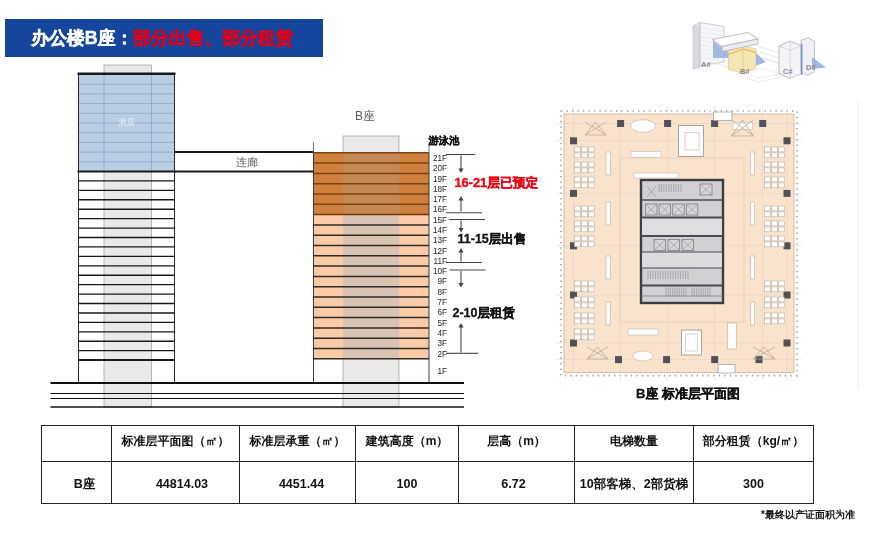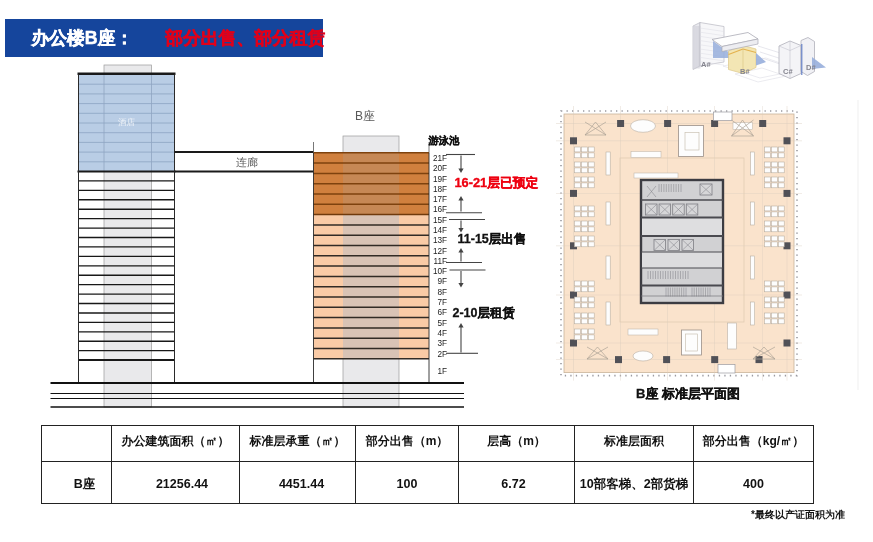--- a/index.html
+++ b/index.html
@@ -1,28 +1,28 @@
 <!DOCTYPE html>
 <html><head>
 <meta charset="utf-8">
 <style>
   html,body { margin:0; padding:0; }
   body { width:873px; height:542px; position:relative; background:#FFFFFF;
          font-family:"Liberation Sans", sans-serif; overflow:hidden; }
   #banner { position:absolute; left:4.5px; top:18.5px; width:318px; height:38.5px;
             background:#15459C; color:#fff; font-size:17.8px; font-weight:bold; -webkit-text-stroke:0.45px currentColor;
             line-height:38.5px; padding-left:27px; box-sizing:border-box; white-space:nowrap; }
-  #banner .red { color:#E0001A;margin-left:32px; }
+  #banner .red { color:#E0001A; }
   table { position:absolute; left:41px; top:425px; border-collapse:collapse;
           table-layout:fixed; width:772px; }
   td { border:1.2px solid #222; text-align:center; color:#111; font-weight:bold;
        padding:0; overflow:hidden; white-space:nowrap; }
   tr.h td { height:31.5px; padding-bottom:3px; font-size:12px; }
   tr.d td { height:37.5px; padding-top:4px; font-size:12.5px; }
-  #note { position:absolute; right:28px; top:508px; font-size:10px; font-weight:bold; color:#111; }
+  #note { position:absolute; right:18px; top:508px; font-size:10px; font-weight:bold; color:#111; }
 </style>
 </head>
 <body>
 <svg width="873" height="542" viewBox="0 0 873 542" style="position:absolute;left:0;top:0" font-family="Liberation Sans, sans-serif">
 <rect x="104.0" y="65" width="47.5" height="342.0" fill="#E9E9EB" stroke="#9a9a9a" stroke-width="0.7"></rect>
 <rect x="78.5" y="74.5" width="96.0" height="97.0" fill="#B9CDE5"></rect>
 <line x1="78.5" y1="84.2" x2="174.5" y2="84.2" stroke="#8CA3C2" stroke-width="0.8"></line>
 <line x1="78.5" y1="93.9" x2="174.5" y2="93.9" stroke="#8CA3C2" stroke-width="0.8"></line>
 <line x1="78.5" y1="103.6" x2="174.5" y2="103.6" stroke="#8CA3C2" stroke-width="0.8"></line>
 <line x1="78.5" y1="113.3" x2="174.5" y2="113.3" stroke="#8CA3C2" stroke-width="0.8"></line>
@@ -396,31 +396,31 @@
       <col style="width:128px">
       <col style="width:116px">
       <col style="width:103px">
       <col style="width:116px">
       <col style="width:119px">
       <col style="width:120px">
     </colgroup>
  <tbody>
       <tr class="h">
         <td></td>
-        <td>办公建筑面积（㎡）</td>
+        <td>标准层平面图（㎡）</td>
         <td>标准层承重（㎡）</td>
-        <td>部分出售（m）</td>
+        <td>建筑高度（m）</td>
         <td>层高（m）</td>
-        <td>标准层面积</td>
-        <td>部分出售（kg/㎡）</td>
+        <td>电梯数量</td>
+        <td>部分租赁（kg/㎡）</td>
       </tr>
  <tr class="d">
         <td style="padding-left:16px">B座</td>
-        <td style="padding-left:13px">21256.44</td>
+        <td style="padding-left:13px">44814.03</td>
         <td style="padding-left:8px">4451.44</td>
         <td>100</td>
         <td style="padding-right:6px">6.72</td>
         <td>10部客梯、2部货梯</td>
-        <td>400</td>
+        <td>300</td>
       </tr>
 </tbody>
   </table>
 <div id="note">*最终以产证面积为准</div>
 
 </body></html>

